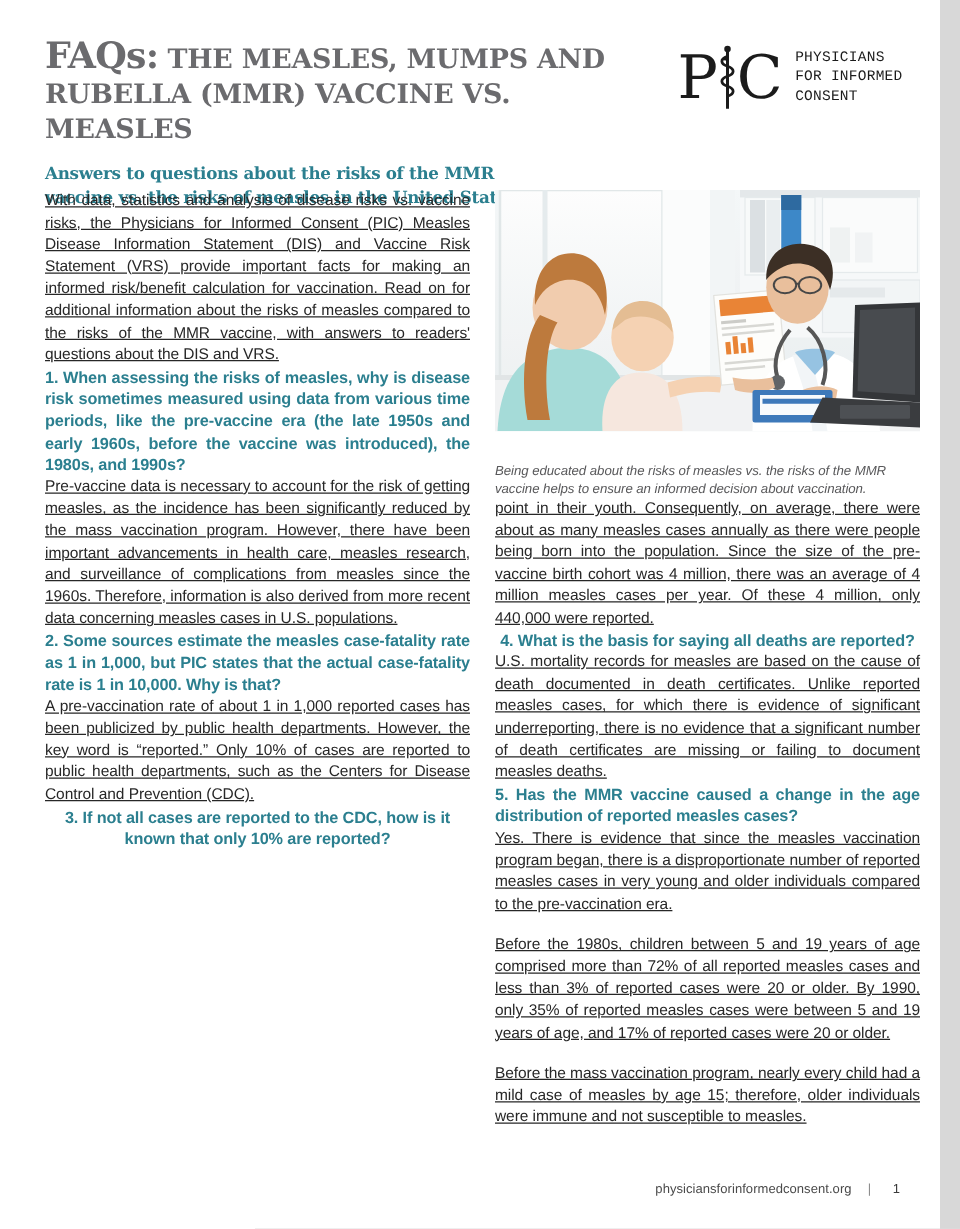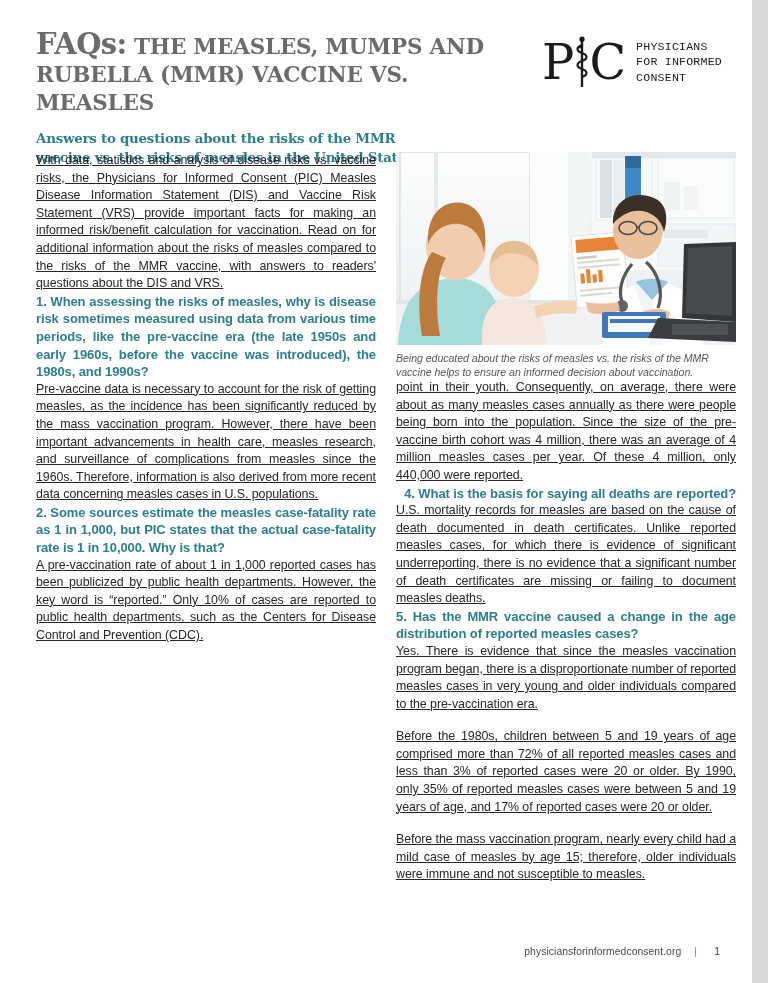--- a/index.html
+++ b/index.html
@@ -118,36 +118,36 @@
 
   h3.q {
     margin: 0;
     color: #2b7f8f;
     font-size: 13px;
     line-height: 17.6px;
     font-weight: bold;
     text-align: justify;
     letter-spacing: -0.1px;
   }
-  h3.q.nojust { text-align: right; }
+  h3.q.nojust { text-align: center; }
   .gap-before-q { margin-top: 21px; }
   .gap-after-q  { margin-top: 14px; }
 
   
   .photo-wrap { position: relative; width: 340px; }
   .photo {
     position: relative;
     width: 340px;
     height: 193px;
     overflow: hidden;
     background: #eef2f3;
   }
   .photo svg { display: block; }
   .caption {
-    margin: 6px 0 0 0;
+    margin: 25px 0 0 0;
     font-size: 10.6px;
     line-height: 14px;
     font-style: italic;
     color: #58585a;
     letter-spacing: -0.05px;
   }
   .after-photo { margin-top: 17px; }
 
   
   .footer {
@@ -201,20 +201,21 @@
   <div class="col col-left">
 
     <p class="body">With data, statistics and analysis of disease risks vs. vaccine risks, the Physicians for Informed Consent (PIC) Measles Disease Information Statement (DIS) and Vaccine Risk Statement (VRS) provide important facts for making an informed risk/benefit calculation for vaccination. Read on for additional information about the risks of measles compared to the risks of the MMR vaccine, with answers to readers' questions about the DIS and VRS.</p>
 
     <h3 class="q gap-before-q">1. When assessing the risks of measles, why is disease risk sometimes measured using data from various time periods, like the pre-vaccine era (the late 1950s and early 1960s, before the vaccine was introduced), the 1980s, and 1990s?</h3>
     <p class="body gap-after-q">Pre-vaccine data is necessary to account for the risk of getting measles, as the incidence has been significantly reduced by the mass vaccination program. However, there have been important advancements in health care, measles research, and surveillance of complications from measles since the 1960s. Therefore, information is also derived from more recent data concerning measles cases in U.S. populations.</p>
 
     <h3 class="q gap-before-q">2. Some sources estimate the measles case-fatality rate as 1 in 1,000, but PIC states that the actual case-fatality rate is 1 in 10,000. Why is that?</h3>
     <p class="body gap-after-q">A pre-vaccination rate of about 1 in 1,000 reported cases has been publicized by public health departments. However, the key word is “reported.” Only 10% of cases are reported to public health departments, such as the Centers for Disease Control and Prevention (CDC).</p>
 
+    <h3 class="q gap-before-q nojust">3. If not all cases are reported to the CDC, how is it known that only 10% are reported?</h3>
   </div>
 
   <div class="col col-right">
 
     <div class="photo-wrap">
       <div class="photo">
         <svg width="340" height="193" viewBox="0 0 340 193" aria-hidden="true">
           <defs>
             <linearGradient id="win" x1="0" y1="0" x2="0" y2="1">
               <stop offset="0%" stop-color="#fdfdfd"></stop>

